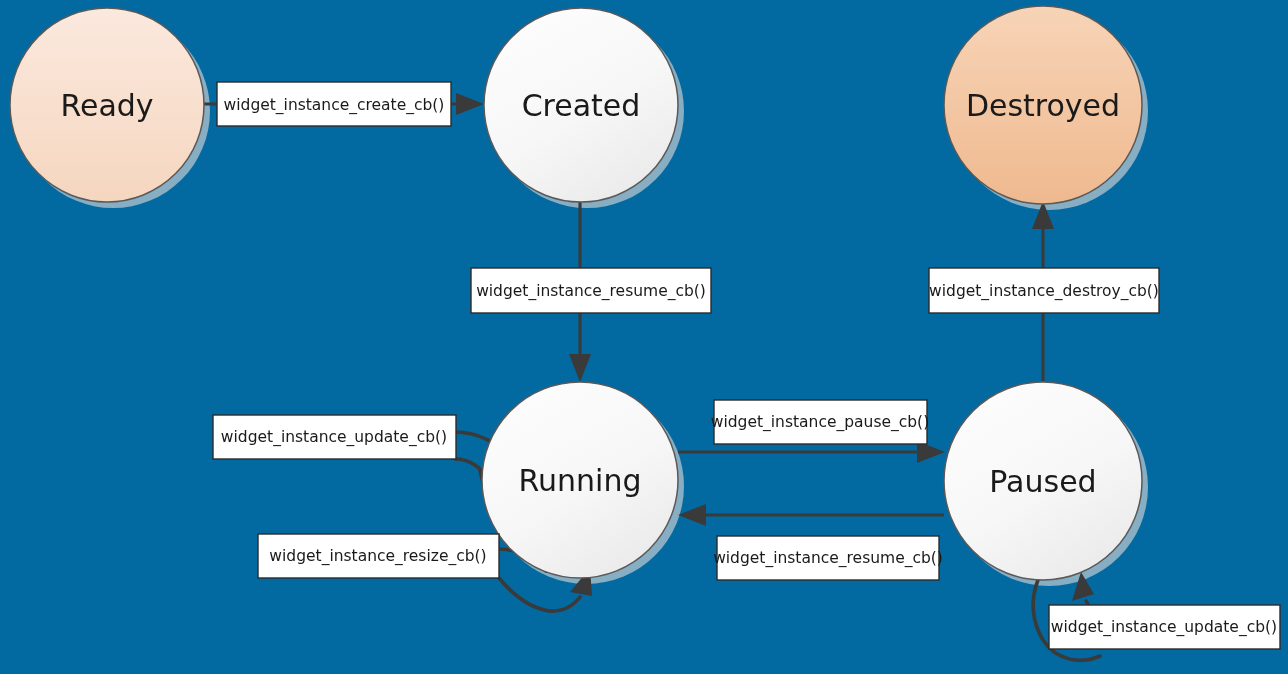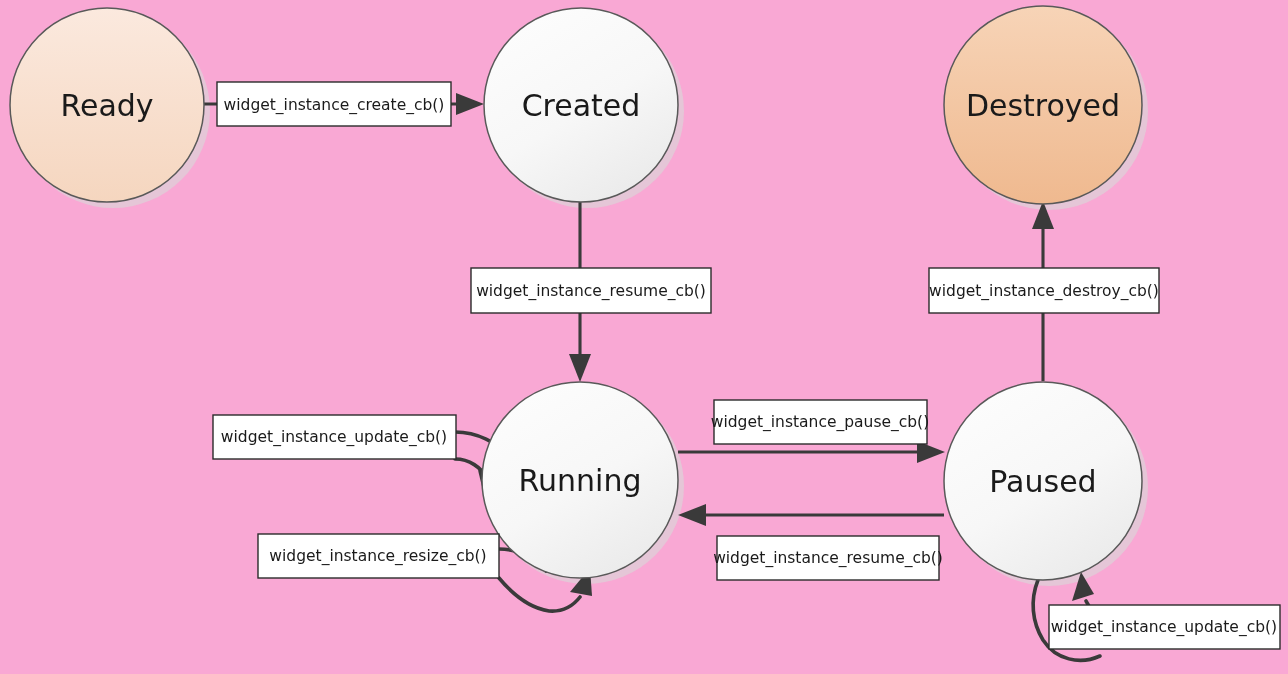--- a/index.html
+++ b/index.html
@@ -7,21 +7,21 @@
     padding: 0;
     background: #ffffff;
   }
   body {
     font-family: "DejaVu Sans", "Liberation Sans", sans-serif;
   }
   #diagram-root {
     position: relative;
     width: 1288px;
     height: 674px;
-    background: #f9a8d4;
+    background: #0369a1;
     overflow: hidden;
   }
   #diagram-svg {
     position: absolute;
     top: 0;
     left: 0;
     width: 1288px;
     height: 674px;
     display: block;
   }

